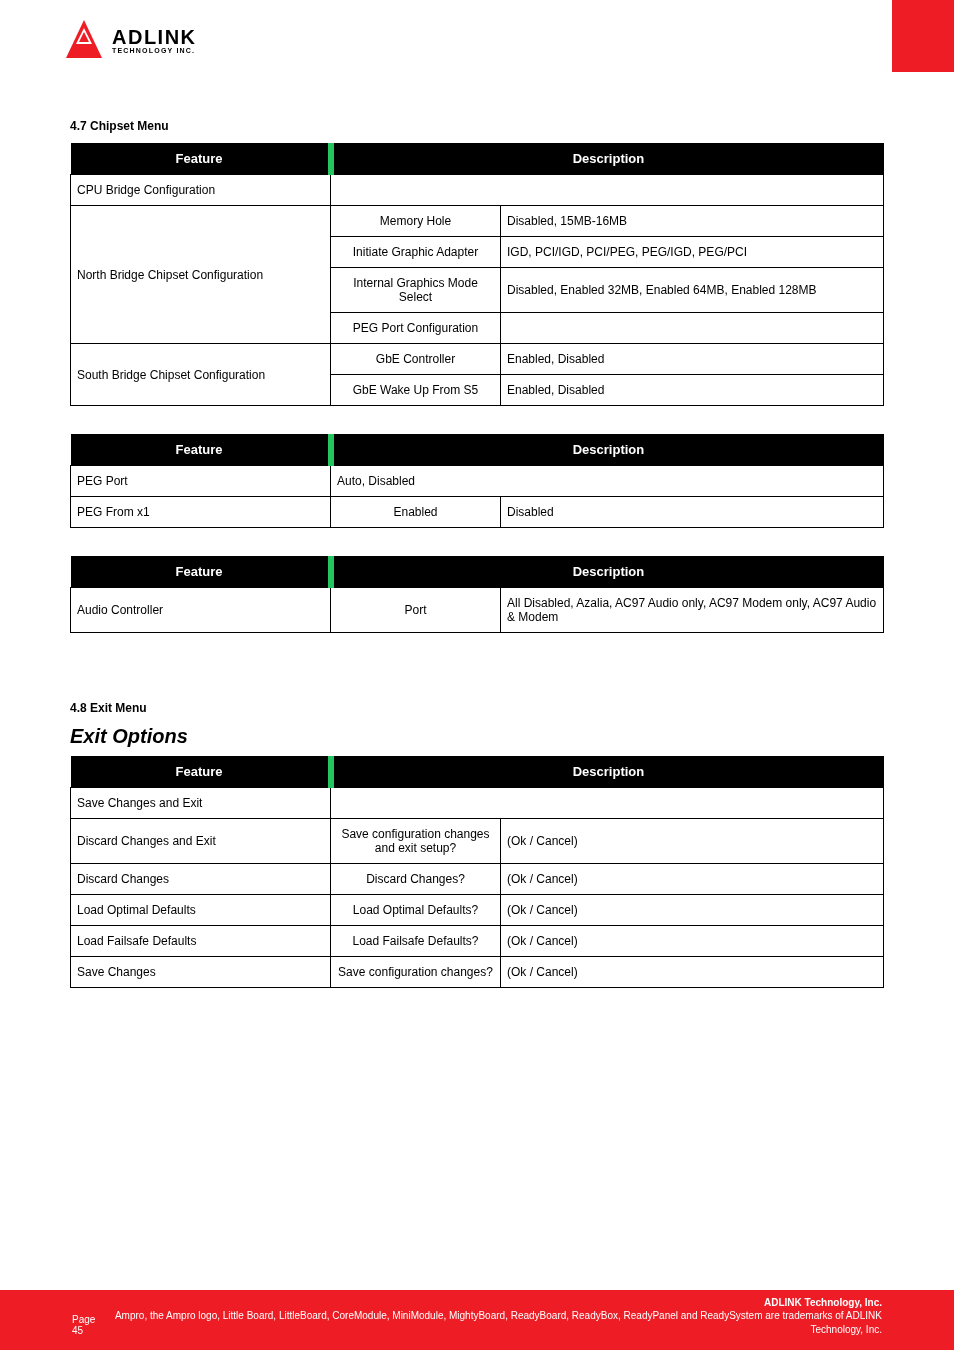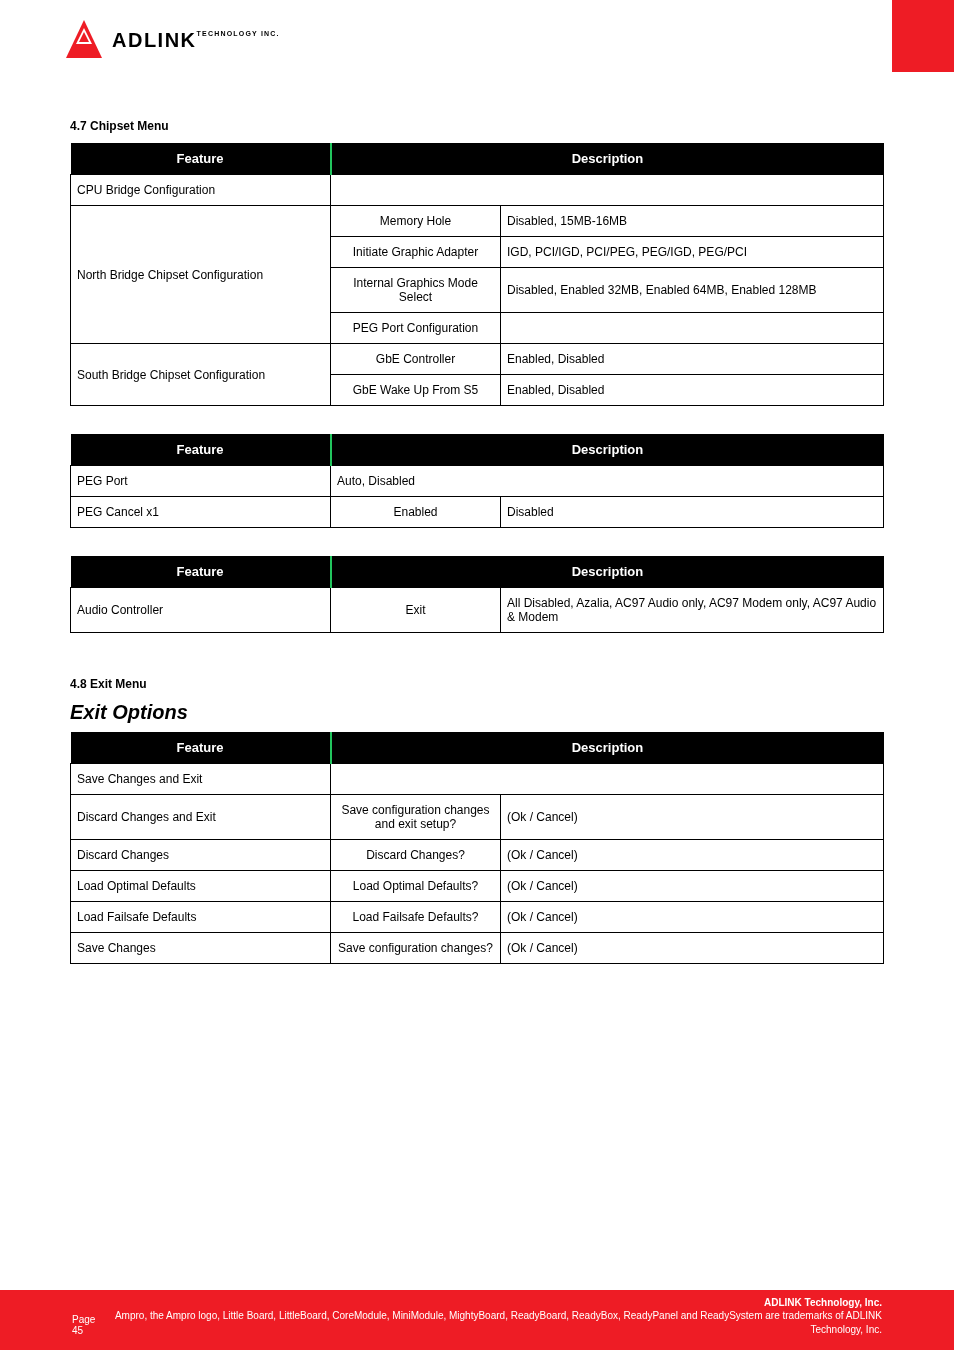--- a/index.html
+++ b/index.html
@@ -13,21 +13,21 @@
   }
   .logo {
     position: absolute;
     top: 18px;
     left: 62px;
     display: flex;
     align-items: center;
     gap: 6px;
   }
   .logo-mark { width: 44px; height: 44px; }
-  .logo-text { display: flex; flex-direction: row; line-height: 1; }
+  .logo-text { display: flex; flex-direction: column; line-height: 1; }
   .logo-text .brand { font-weight: 900; font-size: 20px; letter-spacing: 1.5px; }
   .logo-text .sub { font-size: 7px; letter-spacing: 1.2px; font-weight: 700; }
   .red-tab {
     position: absolute;
     top: 0; right: 0;
     width: 62px; height: 72px;
     background: #ee1c25;
   }
   .content {
     position: absolute;
@@ -55,21 +55,21 @@
   }
   thead th {
     background: #000;
     color: #fff;
     text-align: center;
     font-weight: 700;
     padding: 8px 6px;
     font-size: 13px;
   }
   thead th:not(:last-child) {
-    border-right: 2px solid #22c55e;
+    border-right: 6px solid #22c55e;
   }
   tbody td {
     border: 1px solid #000;
     padding: 8px 6px;
     vertical-align: middle;
   }
   tbody tr td:first-child { background: #fff; }
   .col-feature { width: 260px; }
   .col-apci { width: 170px; text-align: center; }
   .center { text-align: center; }
@@ -161,46 +161,46 @@
         <th class="col-feature">Feature</th>
         <th colspan="2">Description</th>
       </tr>
     </thead>
     <tbody>
       <tr>
         <td>PEG Port</td>
         <td colspan="2">Auto, Disabled</td>
       </tr>
       <tr>
-        <td>PEG Cancel x1</td>
+        <td>PEG From x1</td>
         <td class="col-apci center">Enabled</td>
         <td>Disabled</td>
       </tr>
     </tbody>
   </table>
 
   <div style="height:28px"></div>
 
   <table>
     <thead>
       <tr>
         <th class="col-feature">Feature</th>
         <th colspan="2">Description</th>
       </tr>
     </thead>
     <tbody>
       <tr>
         <td>Audio Controller</td>
-        <td class="col-apci center">Exit</td>
+        <td class="col-apci center">Port</td>
         <td>All Disabled, Azalia, AC97 Audio only, AC97 Modem only, AC97 Audio &amp; Modem</td>
       </tr>
     </tbody>
   </table>
 
-  <div class="section-title" style="margin-top:44px">4.8 Exit Menu</div>
+  <div class="section-title" style="margin-top:68px">4.8 Exit Menu</div>
   <div class="sub-title">Exit Options</div>
 
   <table>
     <thead>
       <tr>
         <th class="col-feature">Feature</th>
         <th colspan="2">Description</th>
       </tr>
     </thead>
     <tbody>

